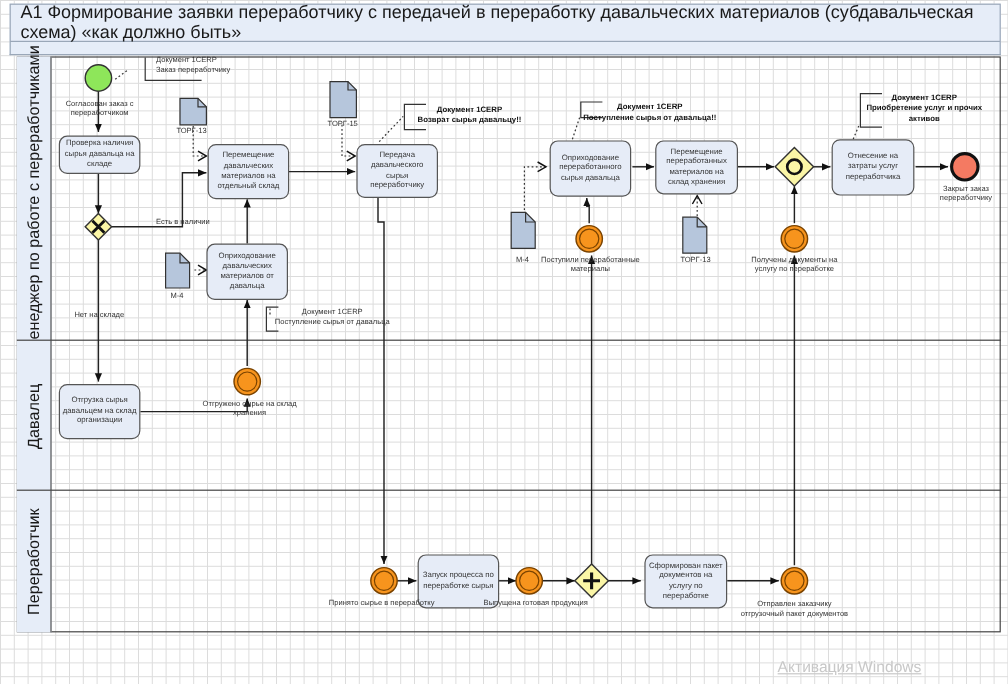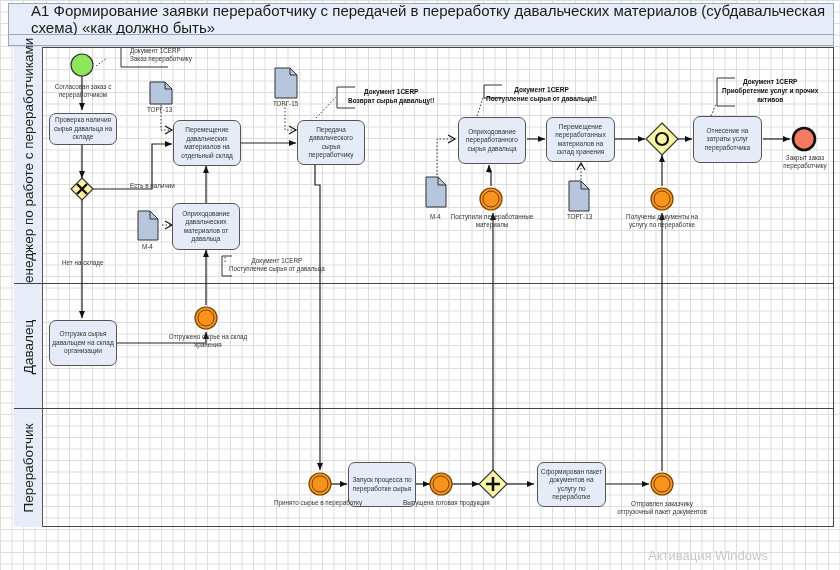--- a/index.html
+++ b/index.html
@@ -9,21 +9,21 @@
     position: absolute; left: 0; top: 0; width: 840px; height: 570px;
     background-color: #ffffff;
     background-image:
       linear-gradient(to right, #dcdcdc 1px, transparent 1px),
       linear-gradient(to bottom, #dcdcdc 1px, transparent 1px);
     background-size: 11.5px 11.5px;
   }
   .title-bar {
     position: absolute; left: 8px; top: 3px; width: 826px; height: 32px;
     background: #e6edf8; border: 1px solid #9aa7b8;
-    display: flex; align-items: center; padding-left: 22px; box-sizing: border-box;
+    display: flex; align-items: center; padding-left: 8px; box-sizing: border-box;
     font-size: 15px; color: #1a1a1a;
   }
   .sub-bar {
     position: absolute; left: 8px; top: 35px; width: 826px; height: 11px;
     background: #e6edf8; border: 1px solid #9aa7b8; border-top: none; box-sizing: border-box;
   }
   .pool {
     position: absolute; left: 14px; top: 47px; width: 820px; height: 480px;
     border: 1.5px solid #444; box-sizing: border-box;
   }
@@ -40,21 +40,21 @@
     position: absolute; left: 14px; width: 820px; height: 0;
     border-top: 1.5px solid #444;
   }
   .task {
     position: absolute; background: #e6ecf7; border: 1.5px solid #555; border-radius: 7px;
     box-sizing: border-box; display: flex; align-items: center; justify-content: center;
     text-align: center; font-size: 6.5px; line-height: 8.5px; color: #333; padding: 2px;
   }
   .lbl { position: absolute; font-size: 6.3px; line-height: 8px; color: #333; text-align: center; white-space: nowrap; }
   .lbl-b { position: absolute; font-size: 6.5px; line-height: 9px; color: #111; font-weight: bold; text-align: center; white-space: nowrap; }
-  .watermark { position: absolute; left: 648px; top: 548px; font-size: 13px; color: #c8c8c8; }
+  .watermark { position: absolute; left: 648px; top: 548px; font-size: 13px; color: #c8c8c8; text-decoration: underline; }
   svg#flow { position: absolute; left: 0; top: 0; }
 </style>
 </head>
 <body>
 
 <div id="page">
 
   <div class="title-bar">
     <span>A1 Формирование заявки переработчику с передачей в переработку давальческих материалов (субдавальческая схема) «как должно быть»</span>
   </div>

